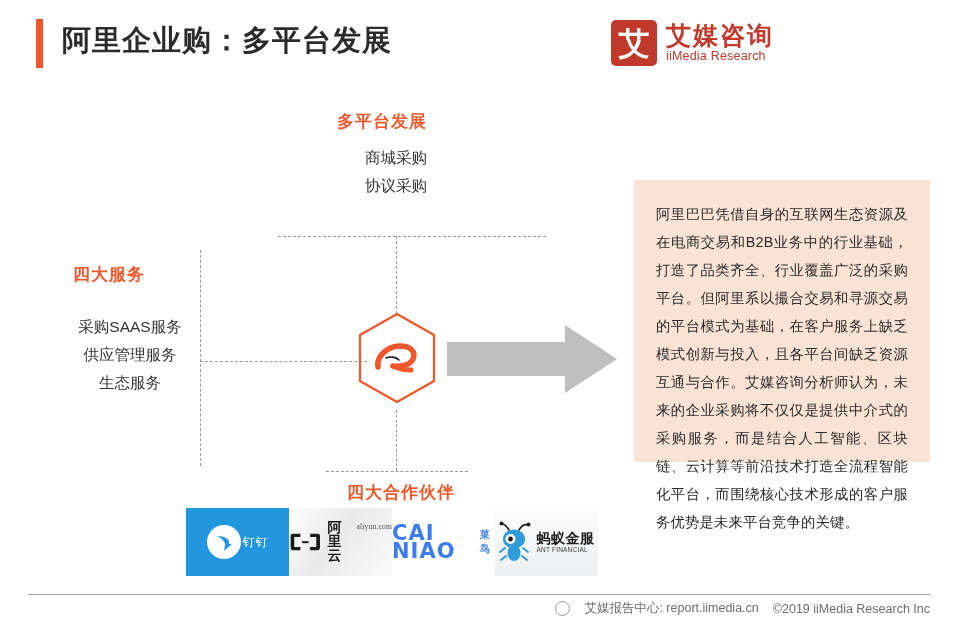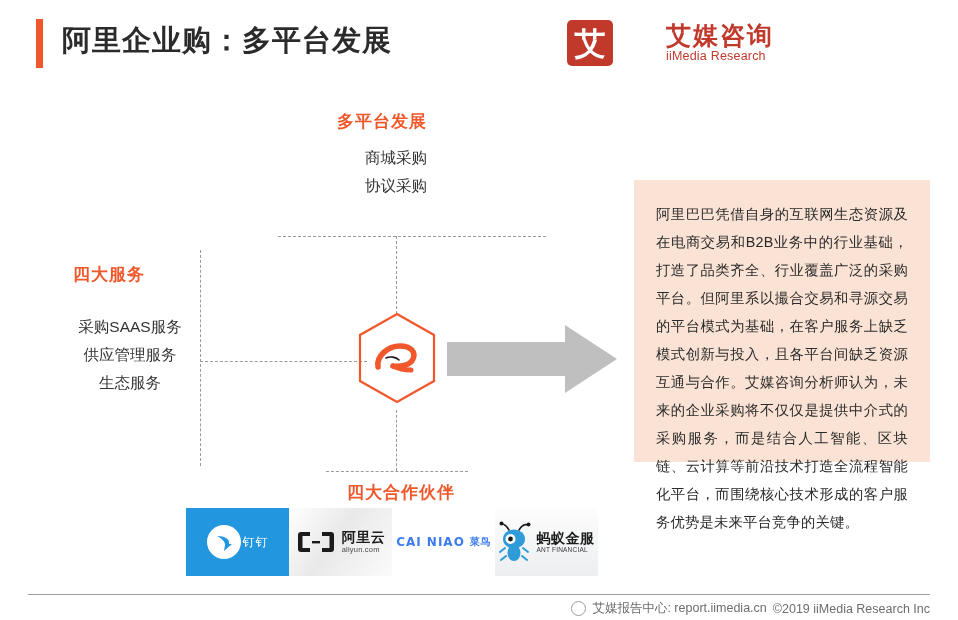--- a/index.html
+++ b/index.html
@@ -54,21 +54,20 @@
     font-size: 31px;
     font-weight: bold;
     line-height: 46px;
     text-align: center;
     font-family: "DejaVu Sans", sans-serif;
   }
   .logo-text {
     display: flex;
     flex-direction: column;
     justify-content: center;
-    margin-left: 44px;
   }
   .logo-cn {
     font-size: 25px;
     font-weight: bold;
     color: #C0392B;
     letter-spacing: 2px;
     line-height: 27px;
   }
   .logo-en {
     font-size: 12.5px;
@@ -195,27 +194,27 @@
     background: #ffffff;
     display: flex; align-items: center; justify-content: center;
   }
   .dt-name { color: #ffffff; font-size: 12px; letter-spacing: 1px; }
   
   .p-aliyun {
     background: linear-gradient(125deg,#ffffff 0%,#e9e9e9 45%,#fbfbfb 100%);
     gap: 6px;
   }
   .ay-mark { display: block; }
-  .ay-text { display: flex; flex-direction: column; line-height: 1; }
+  .ay-text { display: flex; flex-direction: row; line-height: 1; font-family: Liberation Serif, serif; }
   .ay-cn { font-size: 14px; font-weight: bold; color: #1b1b1b; letter-spacing: .5px; }
   .ay-en { font-size: 7.5px; color: #4a4a4a; margin-top: 2px; letter-spacing: .2px; }
   
   .p-cainiao { background: #ffffff; gap: 5px; }
   .cn-mark {
-    font-size: 12px;
+    font-size: 21px;
     font-weight: bold;
     color: #3C7CF0;
     line-height: 18px;
     letter-spacing: 1px;
     font-family: "DejaVu Sans", sans-serif;
   }
   .cn-cn { font-size: 10px; font-weight: bold; color: #3C7CF0; letter-spacing: .5px; }
   
   .p-ant {
     background: linear-gradient(180deg,#fdfdfd 0%,#eceef0 100%);
@@ -230,21 +229,21 @@
     position: absolute;
     left: 28px; top: 594px;
     width: 902px; height: 0;
     border-top: 1px solid #9e9e9e;
   }
   .footer {
     position: absolute;
     right: 28px; top: 600px;
     display: flex;
     align-items: center;
-    gap: 6px;
+    gap: 14px;
     font-size: 12.5px;
     color: #6d6d6d;
   }
   .footer-icon {
     width: 13px; height: 13px;
     border-radius: 50%;
     border: 1px solid #9a9a9a;
     display: inline-block;
   }
   .footer span { white-space: nowrap; }

